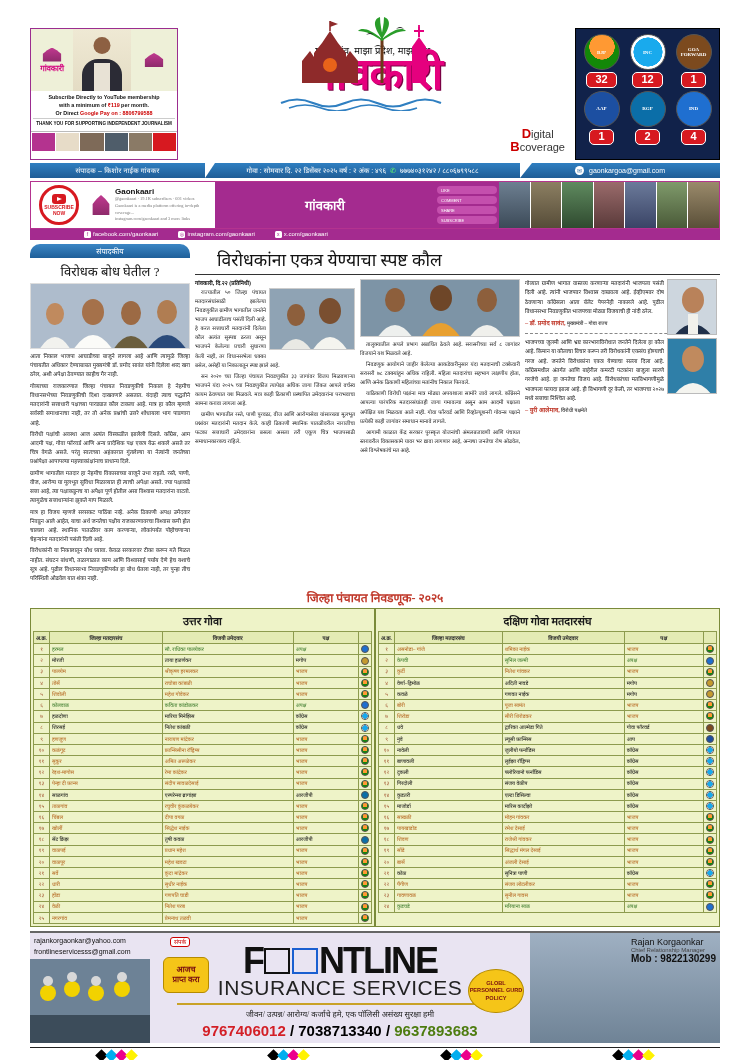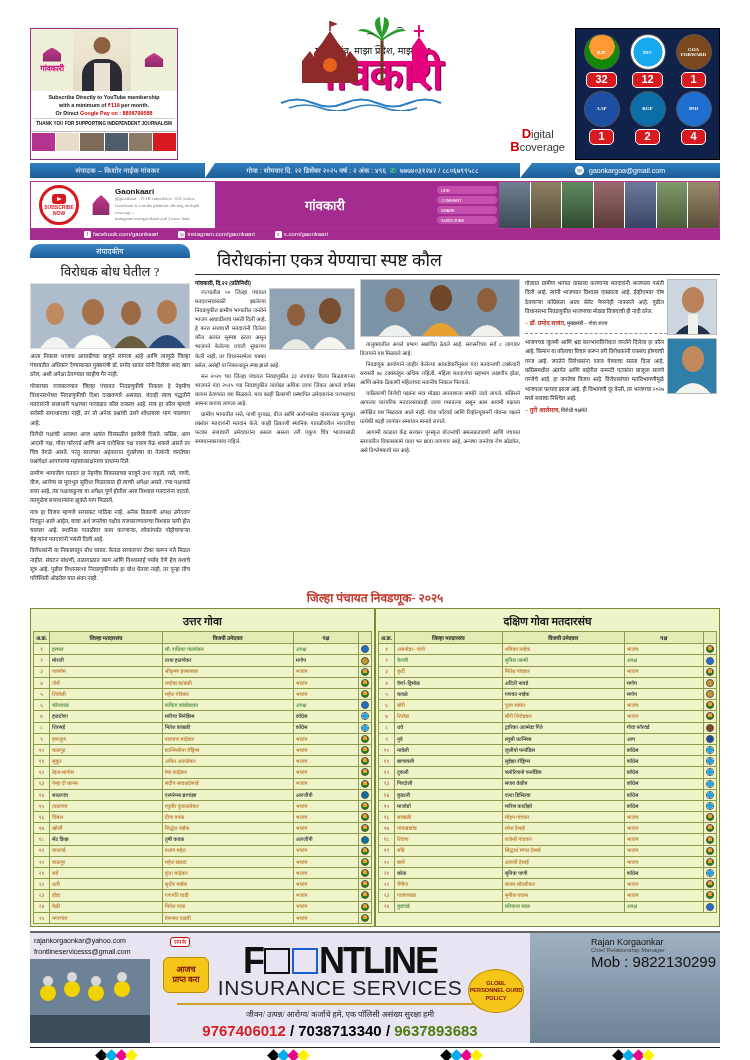--- a/index.html
+++ b/index.html
@@ -139,21 +139,21 @@
   .fl-phones { font-family:"Liberation Sans",sans-serif; font-weight:bold; font-size:15px; margin-top:3px;}
   .fl-phones .p1{color:#d31f26;} .fl-phones .p2{color:#000000;} .fl-phones .p3{color:#4d7c0f;}
   .fa-right { width:190px; display:flex;}
   .fa-right div { flex:1; background:linear-gradient(180deg,#9fb0c2,#6f8396);}
   .badge-aaj { position:absolute; left:133px; top:24px; width:46px;height:36px; background:#f5c518; border:1.5px solid #b58b00; border-radius:6px; display:flex;flex-direction:column;align-items:center;justify-content:center; font-size:8px; color:#7a1010; font-weight:bold; line-height:1.3;}
   .badge-sampark { position:absolute; left:140px; top:4px; font-size:6px; background:#fff; color:#c00; border:1px solid #c00; padding:0 3px; border-radius:3px;}
   .badge-globl { position:absolute; right:196px; bottom:30px; width:56px;height:44px; background:#f5c518; border:1.5px solid #b58b00; border-radius:50%; display:flex;flex-direction:column;align-items:center;justify-content:center; font-size:5.6px; color:#7a1010; font-weight:bold; text-align:center; line-height:1.35; font-family:"Liberation Sans",sans-serif;}
   .fa-contact { position:absolute; right:4px; top:4px; text-align:left; font-family:"Liberation Sans",sans-serif; color:#111;}
   .fa-contact .nm { font-size:9px; }
   .fa-contact .ti { font-size:6px; color:#444; }
-  .fa-contact .mb { font-size:15px; font-weight:normal; }
+  .fa-contact .mb { font-size:10px; font-weight:bold; }
 
   
   .cmyk-strip { margin-top:4px; height:14px; border-top:1.5px solid #222; display:flex; justify-content:space-around; align-items:center; padding-top:3px;}
   .cmyk-group { display:flex; gap:1px;}
   .dmd { width:9px;height:9px; transform:rotate(45deg);}
   .d-k{background:#000;} .d-c{background:#00aeef;} .d-m{background:#ec008c;} .d-y{background:#fff200;}
 </style>
 </head>
 <body>
 

